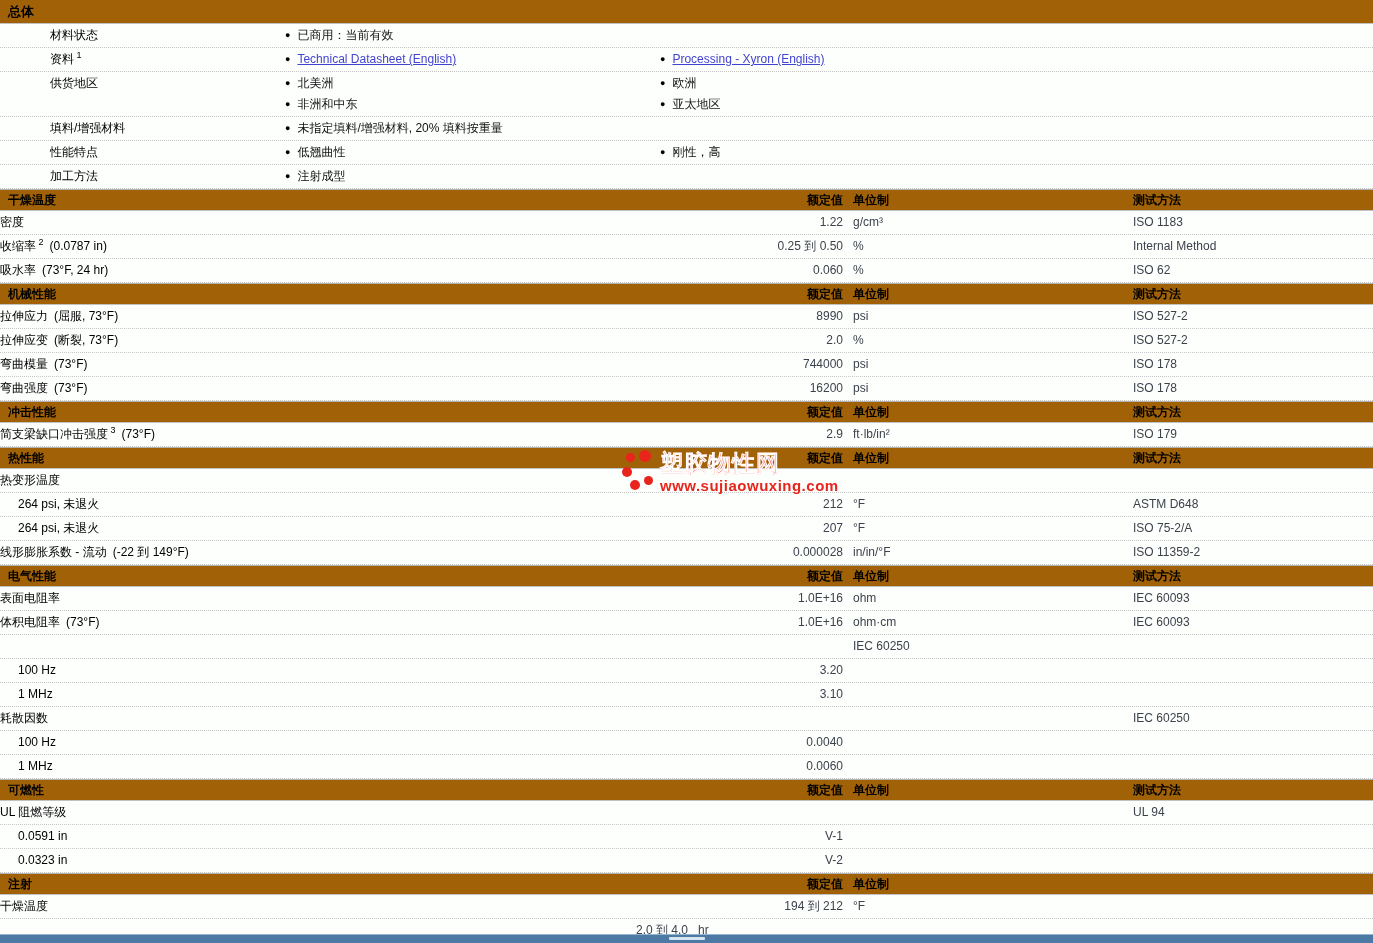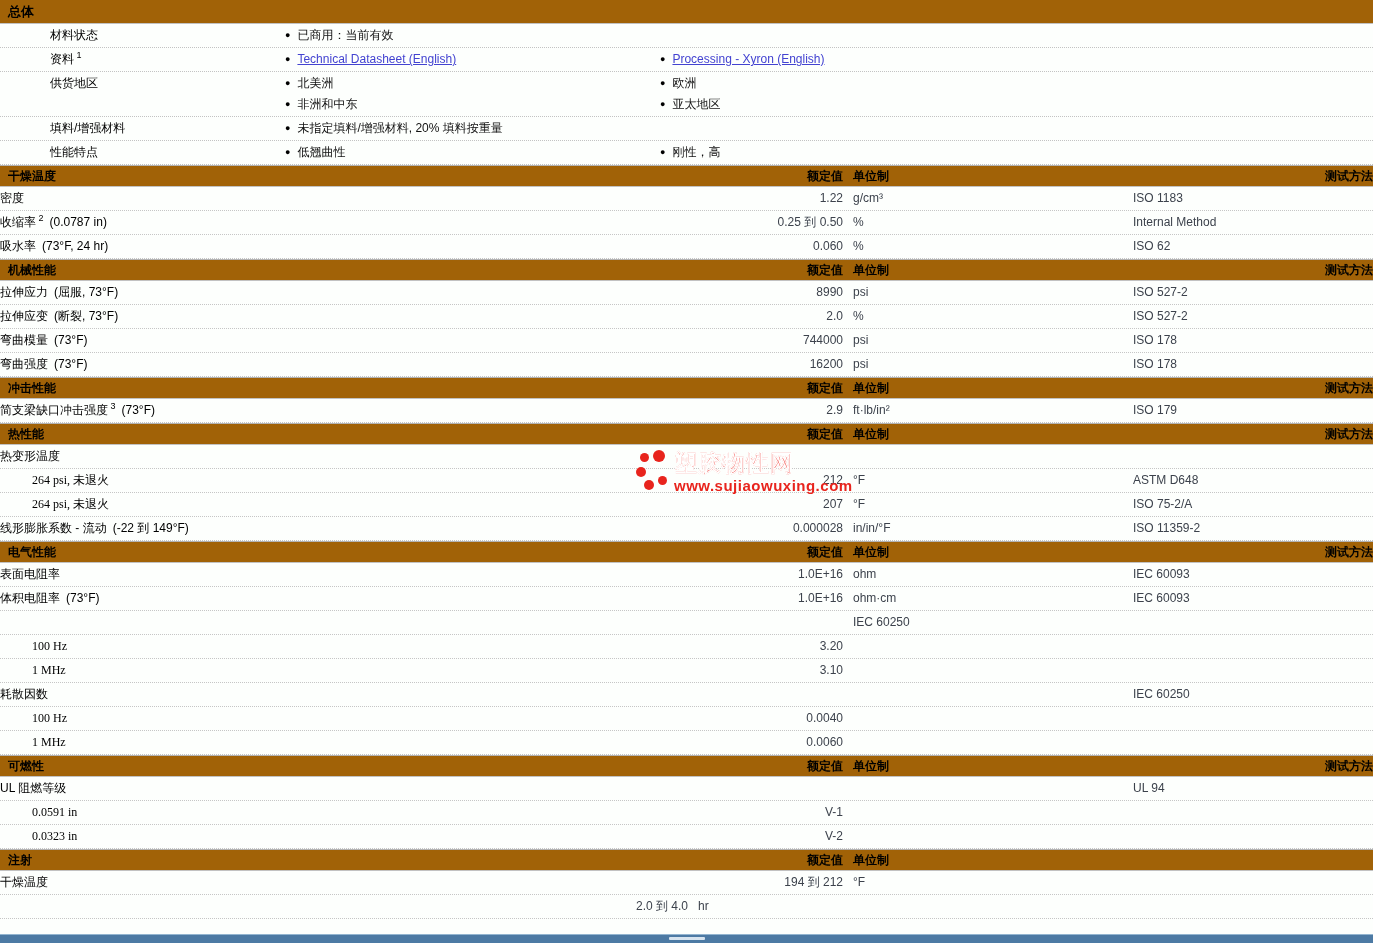--- a/index.html
+++ b/index.html
@@ -12,46 +12,46 @@
   
   .sec-header{
     display:grid;grid-template-columns:690px 155px 280px 1fr;
     background:#a16207;border-top:1px solid #b3b3b3;border-bottom:1px solid #c2c2c2;
     font-weight:bold;height:20px;line-height:20px;
   }
   .sec-header.general{height:23px;line-height:23px;font-size:13px;border-top:none;}
   .sec-title{padding-left:8px;color:#000;}
   .hdr-val{text-align:right;padding-right:2px;color:#000;}
   .hdr-unit{padding-left:8px;color:#000;}
-  .hdr-method{padding-left:8px;color:#000;text-align:right;}
+  .hdr-method{padding-left:8px;color:#000;}
   
   .g-row{
     display:grid;grid-template-columns:285px 375px 1fr;
     border-bottom:1px dotted #c3c3c3;align-items:start;
     padding:1px 0;
   }
   .g-label{padding-left:8px;line-height:21px;color:#000;margin-left:42px;}
   .g-items{line-height:21px;}
   .bullet{display:inline-block;font-size:9px;margin:0 7px 0 0;vertical-align:1px;color:#000;}
   .g-item{white-space:nowrap;}
   a.ds-link{color:#4343d1;text-decoration:underline;cursor:pointer;}
   
   .p-row{
     display:grid;grid-template-columns:690px 155px 280px 1fr;
     height:23px;line-height:22px;border-bottom:1px dotted #c6c6c6;
   }
   .p-name{padding-left:0;color:#000;white-space:nowrap;}
-  .p-name.indent{padding-left:32px;font-family:Liberation Serif, serif;}
+  .p-name.indent{padding-left:18px;}
   .p-note{margin-left:6px;}
   sup.fnote{font-size:9px;line-height:0;vertical-align:super;}
   .p-val{text-align:right;padding-right:2px;color:#3c424c;white-space:nowrap;}
   .p-unit{padding-left:8px;color:#3c424c;white-space:nowrap;}
   .p-method{padding-left:8px;color:#3c424c;white-space:nowrap;}
   
-  .watermark{position:absolute;left:632px;top:450px;display:flex;align-items:flex-start;pointer-events:none;}
+  .watermark{position:absolute;left:618px;top:450px;display:flex;align-items:flex-start;pointer-events:none;}
   .wm-dots{position:relative;width:40px;height:42px;}
   .wm-dot{position:absolute;background:#e8241d;border-radius:50%;}
   .wm-d1{left:8px;top:3px;width:9px;height:9px;}
   .wm-d2{left:21px;top:0px;width:12px;height:12px;}
   .wm-d3{left:4px;top:17px;width:10px;height:10px;}
   .wm-d4{left:12px;top:30px;width:10px;height:10px;}
   .wm-d5{left:26px;top:26px;width:9px;height:9px;}
   .wm-text{margin-left:2px;}
   .wm-title{font-size:23px;font-weight:bold;color:#ef2a22;letter-spacing:1px;line-height:26px;
             -webkit-text-stroke:0.5px #fff;}
@@ -108,20 +108,27 @@
       <div class="g-items"></div>
     </div>
     <div class="g-row">
       <div class="g-label"><span>性能特点</span></div>
       <div class="g-items">
         <div class="g-item"><span class="bullet">●</span><span>低翘曲性</span></div>
       </div>
       <div class="g-items">
         <div class="g-item"><span class="bullet">●</span><span>刚性，高</span></div>
       </div>
+    </div>
+    <div class="g-row">
+      <div class="g-label"><span>加工方法</span></div>
+      <div class="g-items">
+        <div class="g-item"><span class="bullet">●</span><span>注射成型</span></div>
+      </div>
+      <div class="g-items"></div>
     </div>
   </div>
 
 <div id="prop-sections">
     <div class="sec-header">
       <div class="sec-title">干燥温度</div>
       <div class="hdr-val">额定值</div>
       <div class="hdr-unit">单位制</div>
       <div class="hdr-method">测试方法</div>
     </div>

